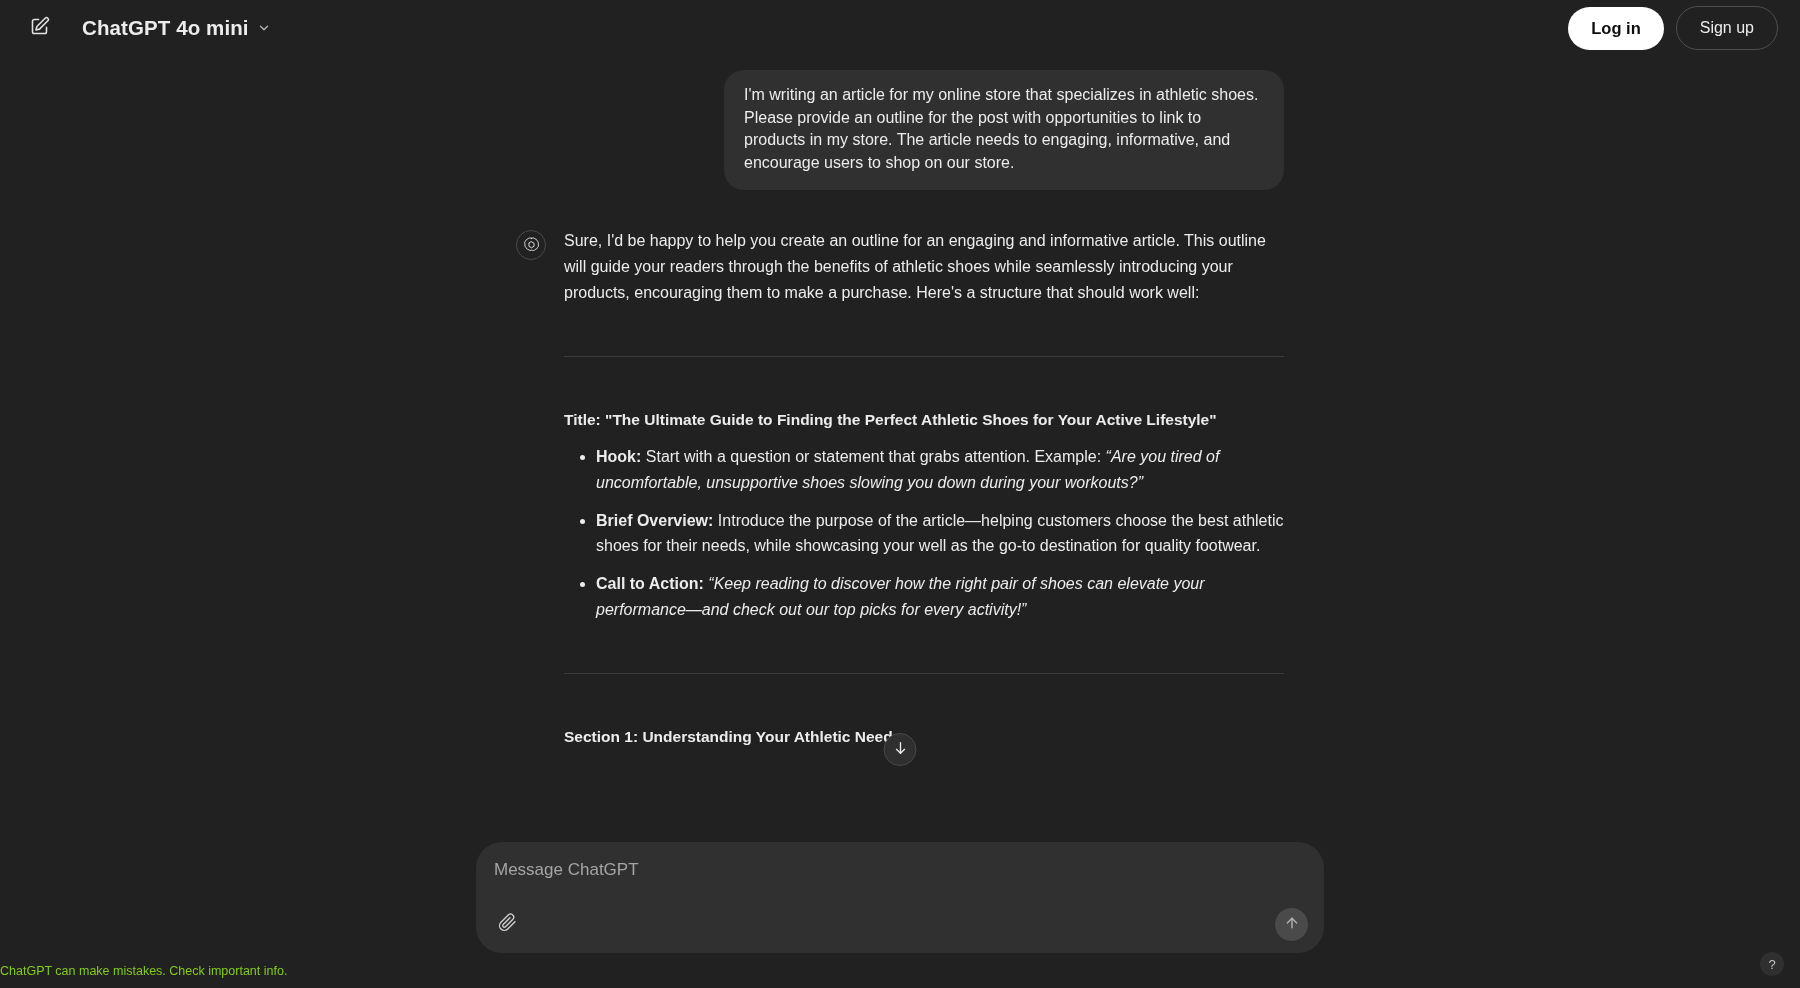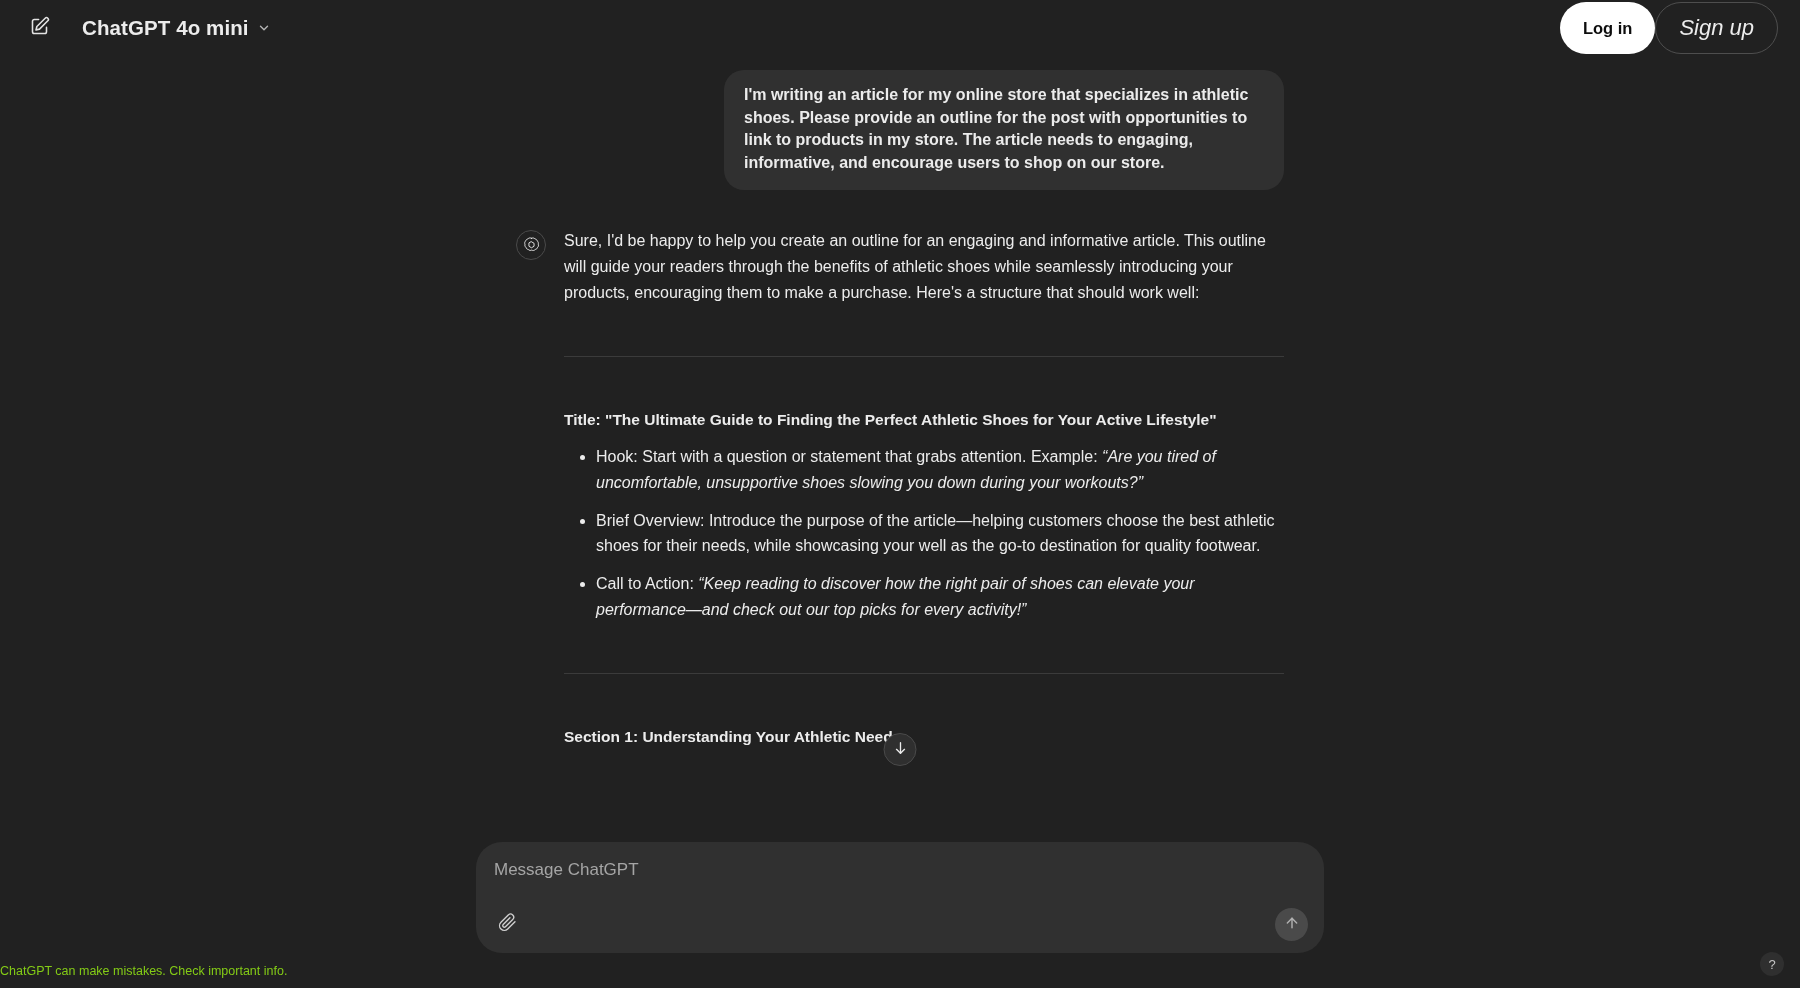--- a/index.html
+++ b/index.html
@@ -55,61 +55,61 @@
     color: #ececec;
   }
   .chev {
     width: 14px; height: 14px;
     display: block;
     color: #b4b4b4;
   }
   .topbar-right {
     margin-left: auto;
     display: flex;
+    align-items: center;
+    gap: 12px;
   }
   .btn-login {
     background: #ffffff;
     color: #0d0d0d;
     border: none;
     border-radius: 999px;
     font-size: 16.5px;
     font-weight: 600;
     padding: 12px 23px;
     cursor: pointer;
     font-family: "Liberation Sans", sans-serif;
   }
   .btn-signup {
     background: transparent;
     color: #ececec;
     border: 1px solid #4e4e4e;
     border-radius: 999px;
-    font-size: 22px;
+    font-size: 16px;
     font-weight: 500;
     padding: 12px 23px;
     cursor: pointer;
     font-family: "Liberation Sans", sans-serif;
-    font-style: italic;
   }
 
   
   .thread {
     position: absolute;
     top: 56px; left: 0; right: 0; bottom: 0;
     overflow: hidden;
   }
   .thread-inner {
     width: 768px;
     margin: 0 auto;
     padding-top: 14px;
     padding-bottom: 200px;
   }
   .row-user {
     display: flex;
     justify-content: flex-end;
-    font-weight: bold;
   }
   .user-bubble {
     background: #303030;
     border-radius: 20px;
     padding: 14px 20px 15px 20px;
     max-width: 560px;
     font-size: 16px;
     line-height: 1.42;
     color: #ececec;
     white-space: pre-wrap;
@@ -156,21 +156,21 @@
   ul.bullets {
     margin: 0;
     padding-left: 32px;
     list-style: disc;
   }
   ul.bullets li {
     margin: 12px 0;
     line-height: 1.62;
   }
   ul.bullets li::marker { color: #ececec; }
-  .b { font-weight: 400; text-align: center; }
+  .b { font-weight: 700; text-align: center; }
   .i { font-style: italic; }
   .section-head {
     font-weight: 700;
     font-size: 15.5px;
     margin: 0;
   }
 
   
   .scroll-down {
     position: absolute;

